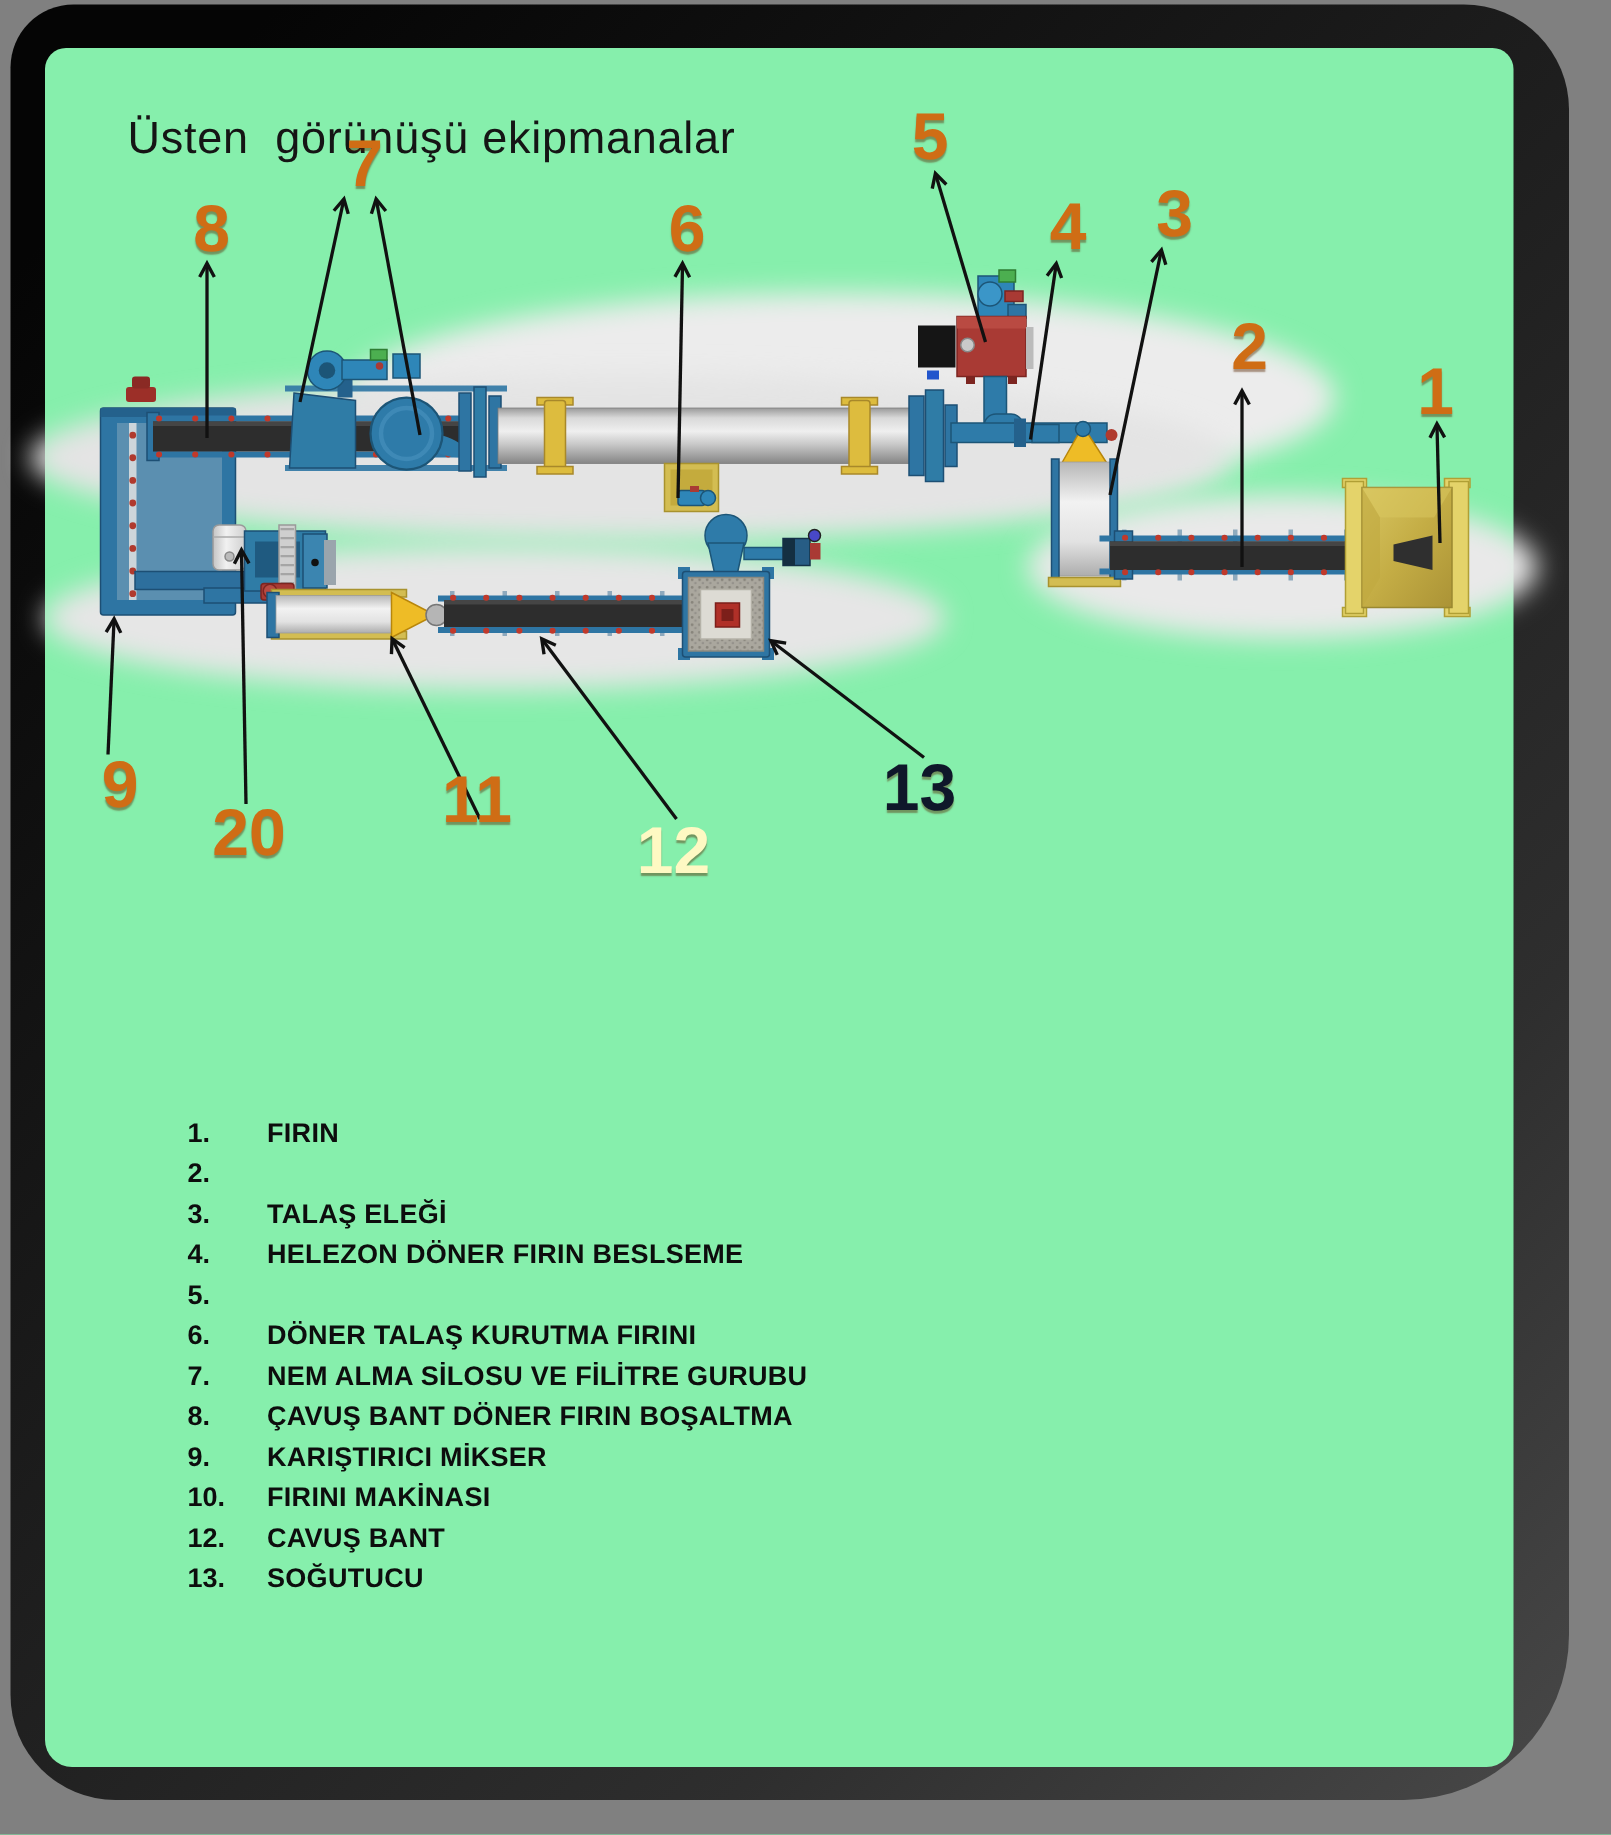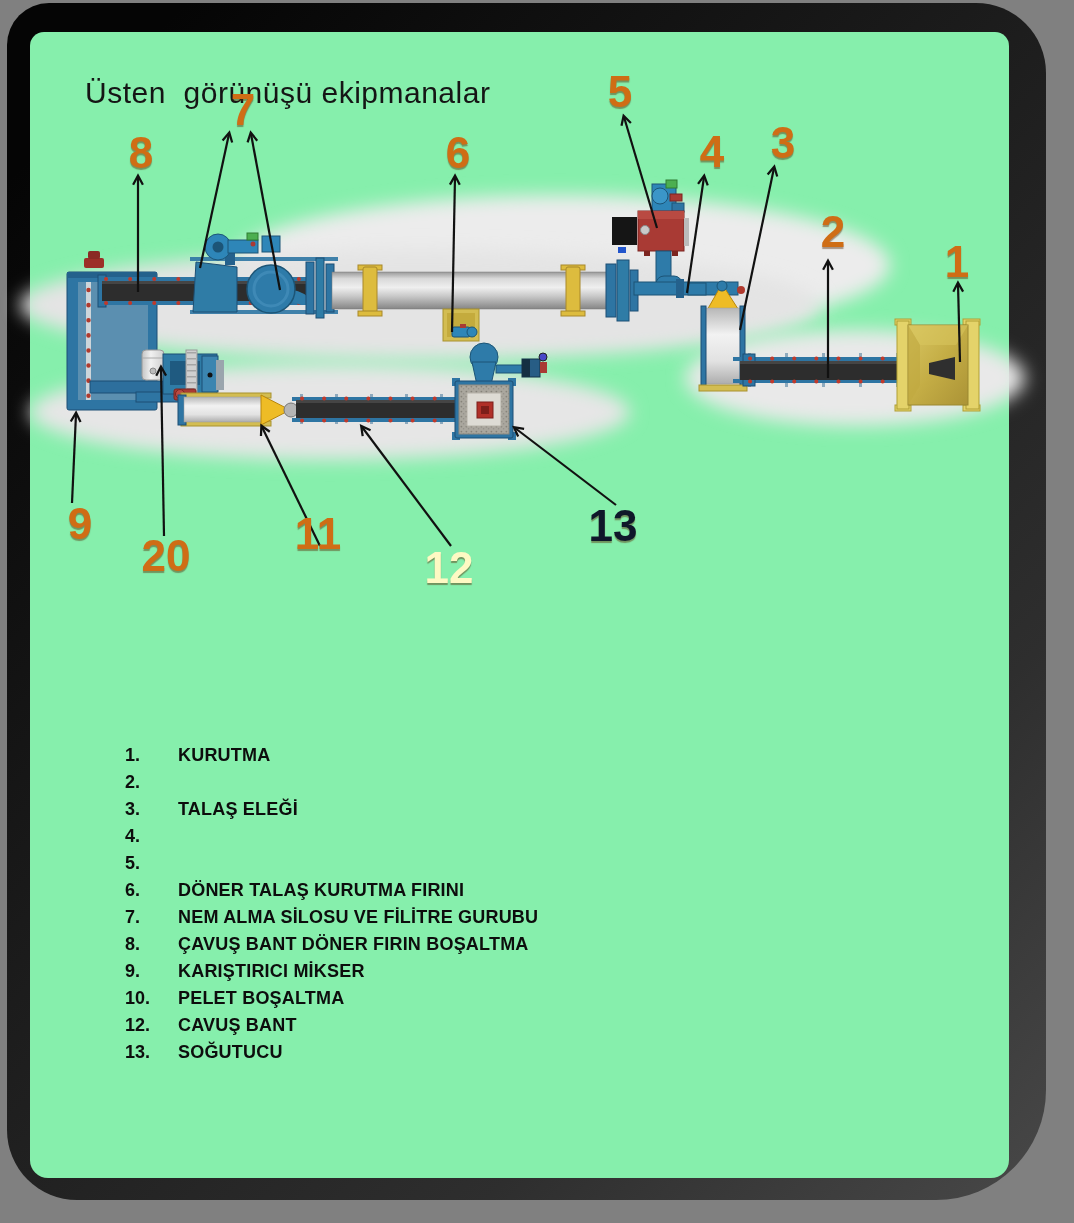--- a/index.html
+++ b/index.html
@@ -42,31 +42,32 @@
 </style>
 </head>
 <body>
 
 <div class="frame"></div>
 <div class="paper">
   <h1 class="title">Üsten  görünüşü ekipmanalar</h1>
   <ol class="legend" id="legend">
       <li>
         <span class="lnum">1.</span>
-        <span class="ltext">KURUTMA</span>
+        <span class="ltext">FIRIN</span>
       </li>
       <li>
         <span class="lnum">2.</span>
       </li>
       <li>
         <span class="lnum">3.</span>
         <span class="ltext">TALAŞ ELEĞİ</span>
       </li>
       <li>
         <span class="lnum">4.</span>
+        <span class="ltext">HELEZON DÖNER FIRIN BESLSEME</span>
       </li>
       <li>
         <span class="lnum">5.</span>
       </li>
       <li>
         <span class="lnum">6.</span>
         <span class="ltext">DÖNER TALAŞ KURUTMA FIRINI</span>
       </li>
       <li>
         <span class="lnum">7.</span>
@@ -75,21 +76,21 @@
       <li>
         <span class="lnum">8.</span>
         <span class="ltext">ÇAVUŞ BANT DÖNER FIRIN BOŞALTMA</span>
       </li>
       <li>
         <span class="lnum">9.</span>
         <span class="ltext">KARIŞTIRICI MİKSER</span>
       </li>
       <li>
         <span class="lnum">10.</span>
-        <span class="ltext">PELET BOŞALTMA</span>
+        <span class="ltext">FIRINI MAKİNASI</span>
       </li>
       <li>
         <span class="lnum">12.</span>
         <span class="ltext">CAVUŞ BANT</span>
       </li>
       <li>
         <span class="lnum">13.</span>
         <span class="ltext">SOĞUTUCU</span>
       </li>
     </ol>

